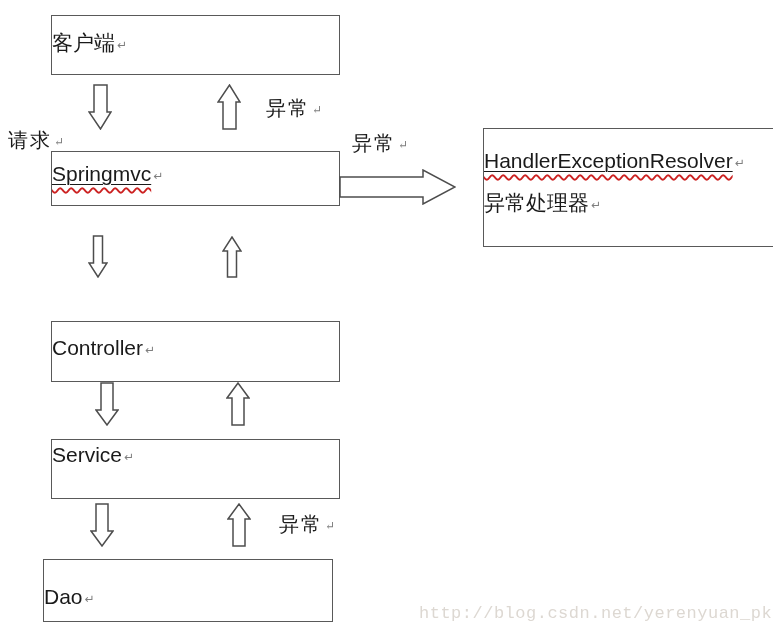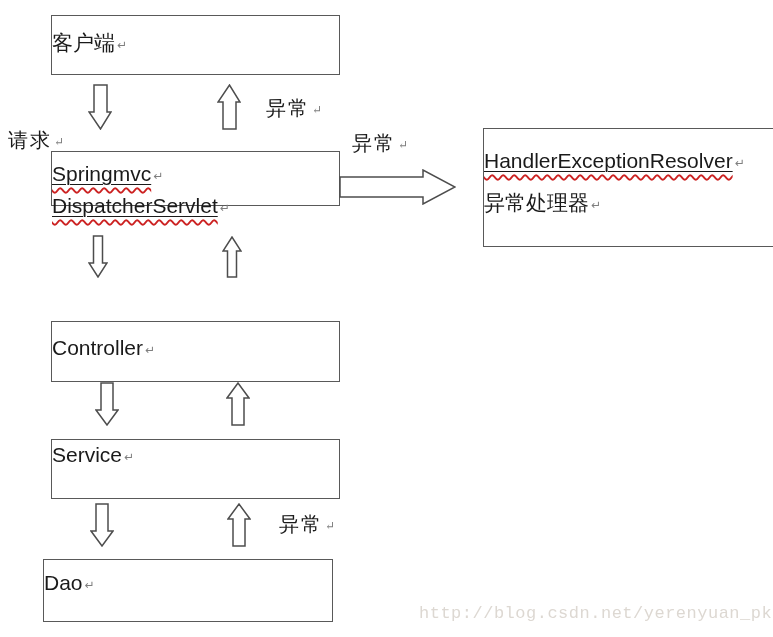--- a/index.html
+++ b/index.html
@@ -75,21 +75,21 @@
     font-size: 17px;
     letter-spacing: 0.5px;
     color: #ddd8d2;
     white-space: nowrap;
   }
   
   .box-client     { left: 31px;  top: 15px;  width: 289px; height: 60px;  padding-top: 12px; }
   .box-dispatcher { left: 31px;  top: 151px; width: 289px; height: 55px;  padding-top: 7px;  line-height: 30px; }
   .box-controller { left: 31px;  top: 321px; width: 289px; height: 61px;  padding-top: 11px; }
   .box-service    { left: 31px;  top: 439px; width: 289px; height: 60px;  }
-  .box-dao        { left: 23px;  top: 559px; width: 290px; height: 63px;  padding-top: 8px; }
+  .box-dao        { left: 23px;  top: 559px; width: 290px; height: 63px;  padding-top: 22px; }
   .box-handler    { left: 463px; top: 128px; width: 316px; height: 119px; padding-top: 12px; line-height: 39px; }
   
   .lbl-request          { left: 8px;   top: 96px; margin-top: 32px;  }
   .lbl-exception-top    { left: 266px; top: 96px;  }
   .lbl-exception-right  { left: 352px; top: 131px; }
   .lbl-exception-bottom { left: 279px; top: 512px; }
 </style>
 </head>
 <body>
 
@@ -105,21 +105,20 @@
 
   <svg class="arrow" style="left:88px; top:84px;" width="24" height="46" viewBox="0 0 24 46">
     <polygon points="6,1 19,1 19,28 23,28 12.5,45 1,28 6,28"></polygon>
   </svg>
   <svg class="arrow" style="left:217px; top:84px;" width="24" height="46" viewBox="0 0 24 46">
     <polygon points="6,45 19,45 19,18 23,18 12.5,1 1,18 6,18"></polygon>
   </svg>
 
   <div class="dbox box-dispatcher">
     <div><span class="u-wrap"><span class="u-inner">Springmvc</span></span><span class="mark">↵</span></div>
-    <div><span class="u-wrap"><span class="u-inner">DispatcherServlet</span></span><span class="mark">↵</span></div>
   </div>
 
   <div class="flabel lbl-exception-right"><span>异常</span><span class="mark">↵</span></div>
 
   <svg class="arrow" style="left:339px; top:169px;" width="117" height="36" viewBox="0 0 117 36">
     <polygon points="1,8 84,8 84,1 116,18 84,35 84,28 1,28"></polygon>
   </svg>
 
   <div class="dbox box-handler">
     <div><span class="u-wrap"><span class="u-inner">HandlerExceptionResolver</span></span><span class="mark">↵</span></div>

